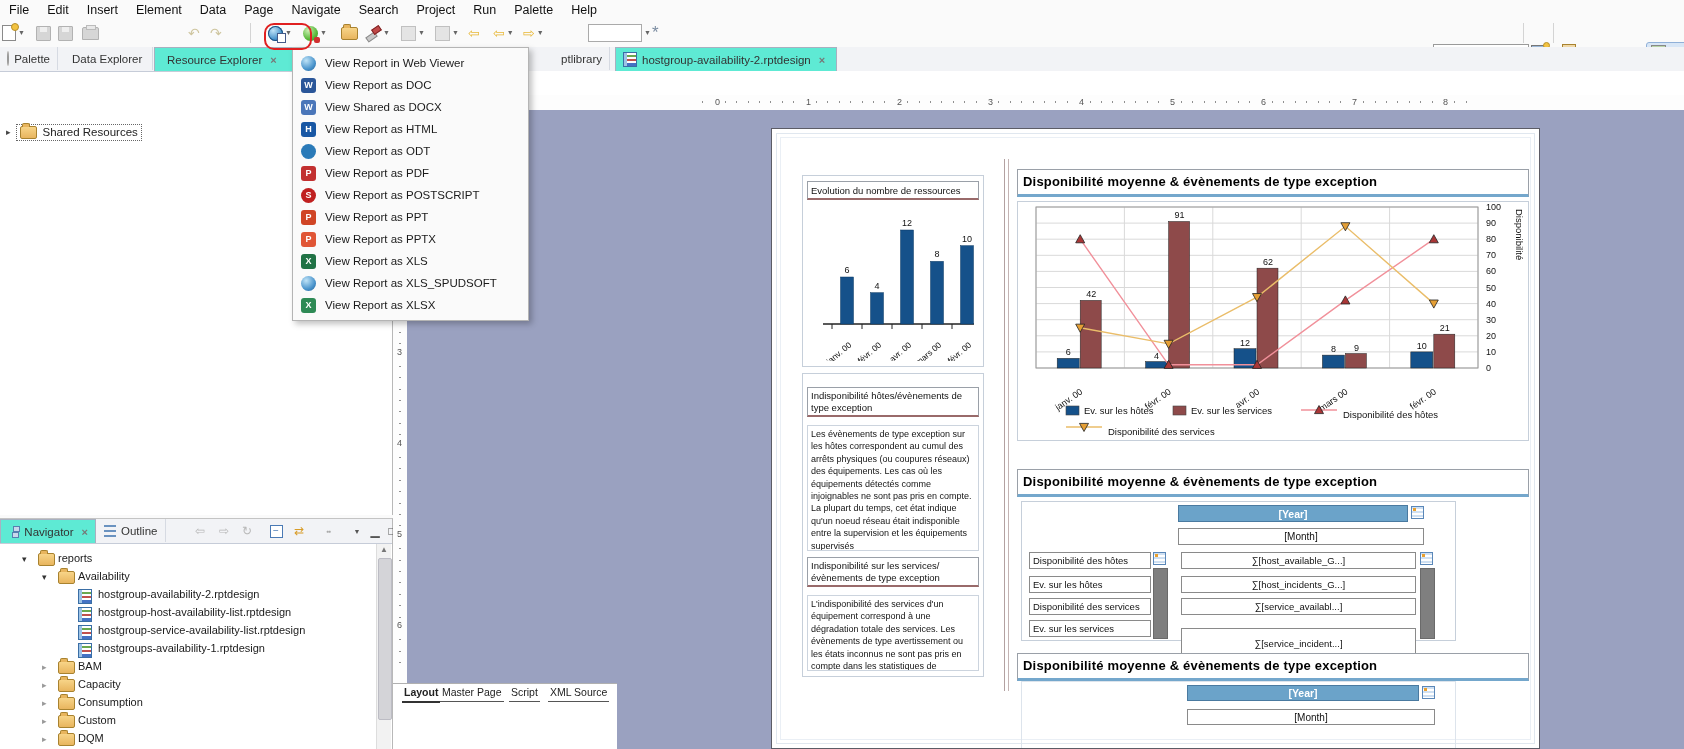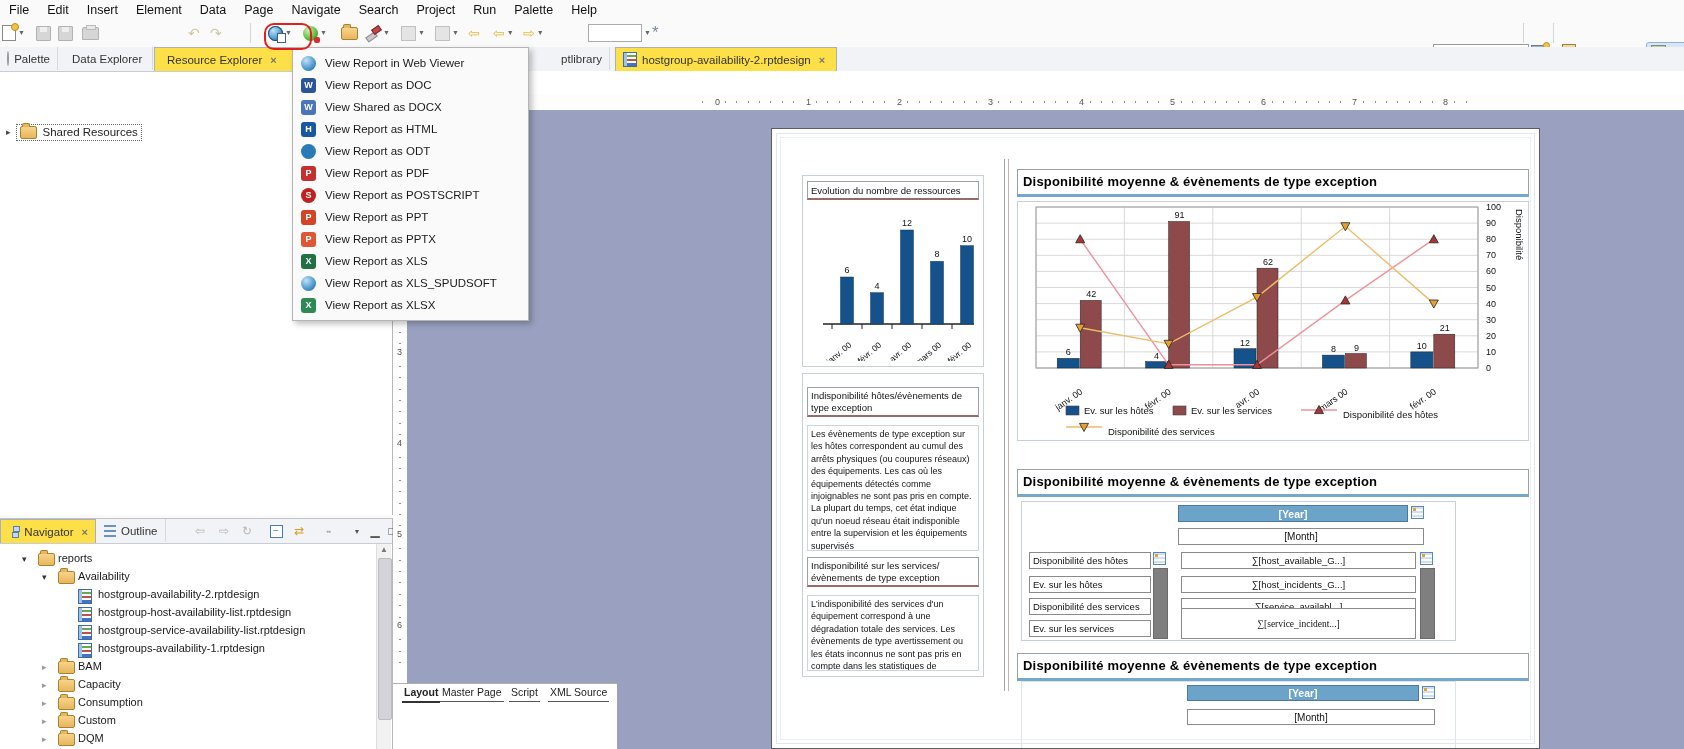--- a/index.html
+++ b/index.html
@@ -38,21 +38,21 @@
   .persp-new-icon::after{content:"";position:absolute;right:-3px;top:-4px;width:5px;height:5px;background:#f2c240;border-radius:50%;border:1px solid #b8902a;}
   .res-persp-icon{width:12px;height:14px;background:#fff;border:1px solid #a8822f;box-shadow:inset 0 3px #f0d8a8;}
   .rep-persp-icon{width:14px;height:14px;background:#fff;border:1px solid #888;background-image:linear-gradient(#b8d4a8 0 4px,transparent 4px),linear-gradient(90deg,#88a8d0 0 4px,transparent 4px);}
   .persp-btn{position:absolute;top:22px;height:20px;display:flex;align-items:center;gap:5px;font-size:12px;color:#222;padding:0 4px;}
   #persp-report{background:#d8e6f6;border:1px solid #90b0d8;border-radius:3px;}
   
   #resource-panel{position:absolute;left:0;top:47px;width:392px;height:468px;background:#fff;border-right:1px solid #b8b8b8;}
   #navigator-panel{position:absolute;left:0;top:518px;width:392px;height:231px;background:#fff;border-top:1px solid #c4c4c4;border-right:1px solid #b8b8b8;}
   .tabbar{position:absolute;left:0;top:0;width:100%;height:24px;background:#f2f3f6;border-bottom:1px solid #c6ccd8;}
   .tab{position:absolute;top:0;height:23px;display:flex;align-items:center;gap:5px;padding:0 7px;font-size:11.5px;color:#333;border-right:1px solid #d6dae2;white-space:nowrap;overflow:hidden;box-sizing:border-box;}
-  .tab.active{background:#fde047;border:1px solid #a8b0c0;border-bottom:none;z-index:2;height:24px;}
+  .tab.active{background:#5eead4;border:1px solid #a8b0c0;border-bottom:none;z-index:2;height:24px;}
   .close-x{color:#777;font-size:11px;font-weight:bold;margin-left:3px;}
   .palette-icon{width:13px;height:13px;border-radius:50%;background:#f4ead8;border:1px solid #999;box-shadow:inset 3px 2px 0 -1px #d04040,inset -2px 3px 0 -1px #3a6ec0,inset 2px -3px 0 -1px #e8a030;}
   .navigator-icon{width:13px;height:13px;position:relative;}
   .navigator-icon::before{content:"";position:absolute;left:0;top:1px;width:5px;height:4px;background:#c8d8ec;border:1px solid #5580b0;}
   .navigator-icon::after{content:"";position:absolute;right:0;bottom:0;width:5px;height:4px;background:#c8d8ec;border:1px solid #5580b0;}
   .outline-icon{width:12px;height:12px;background:repeating-linear-gradient(#6a92c0 0 2px,transparent 2px 5px);}
   .report-file-icon{width:12px;height:13px;background:#fff;border:1px solid #3a6ea5;background-image:linear-gradient(90deg,#9dc3e6 0 3px,transparent 3px),linear-gradient(#fff 0 2px,#6aa84f 2px 4px,#fff 4px 6px,#c0504d 6px 8px,#fff 8px 10px,#4472c4 10px 12px);}
   .tree-row{position:absolute;left:0;height:18px;display:flex;align-items:center;font-size:11px;color:#1a1a1a;white-space:nowrap;}
   .tw-arrow{position:absolute;font-size:9px;color:#444;}
   .shared-row{position:absolute;left:6px;top:76px;height:18px;display:flex;align-items:center;gap:6px;font-size:11.5px;}
@@ -474,21 +474,21 @@
     <div class="ct-handle" style="left:639px;top:377px;"></div>
     <div class="ct-cell ct-center" style="left:406px;top:399px;width:246px;height:17px;font-size:10px;">[Month]</div>
     <div id="crosstab-rows">
         <div class="ct-cell" style="left: 257px; top: 423px; width: 122px; height: 17px; padding-left: 3px;">Disponibilité des hôtes</div>
         <div class="ct-cell ct-center" style="left: 409px; top: 423px; width: 235px; height: 17px;">∑[host_available_G...]</div>
         <div class="ct-cell" style="left: 257px; top: 447px; width: 122px; height: 17px; padding-left: 3px;">Ev. sur les hôtes</div>
         <div class="ct-cell ct-center" style="left: 409px; top: 447px; width: 235px; height: 17px;">∑[host_incidents_G...]</div>
         <div class="ct-cell" style="left: 257px; top: 469px; width: 122px; height: 17px; padding-left: 3px;">Disponibilité des services</div>
         <div class="ct-cell ct-center" style="left: 409px; top: 469px; width: 235px; height: 17px;">∑[service_availabl...]</div>
         <div class="ct-cell" style="left: 257px; top: 491px; width: 122px; height: 17px; padding-left: 3px;">Ev. sur les services</div>
-        <div class="ct-cell ct-center" style="left: 409px; top: 479px; width: 235px; height: 31px; font-family: Liberation Serif, serif;">∑[service_incident...]</div>
+        <div class="ct-cell ct-center" style="left: 409px; top: 499px; width: 235px; height: 31px;">∑[service_incident...]</div>
       </div>
     <div class="ct-handle" style="left:381px;top:423px;"></div>
     <div class="gray-bar" style="left:381px;top:439px;height:71px;"></div>
     <div class="ct-handle" style="left:648px;top:423px;"></div>
     <div class="gray-bar" style="left:648px;top:439px;height:71px;"></div>
 
     <div class="big-title" style="left:245px;top:524px;width:512px;height:28px;border-bottom:3px solid #74a7cc;">Disponibilité moyenne &amp; évènements de type exception</div>
     <div class="ct-year" style="left:415px;top:556px;width:232px;height:16px;background:#6ba3c9;">[Year]</div>
     <div class="ct-handle" style="left:650px;top:557px;"></div>
     <div class="ct-cell ct-center" style="left:415px;top:580px;width:248px;height:16px;font-size:10px;">[Month]</div>

